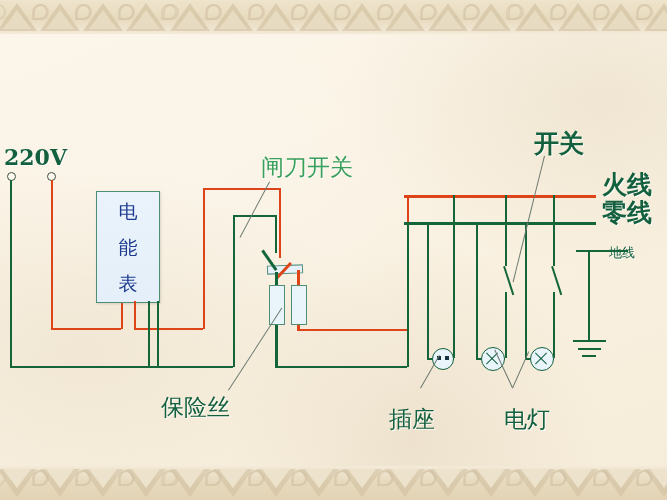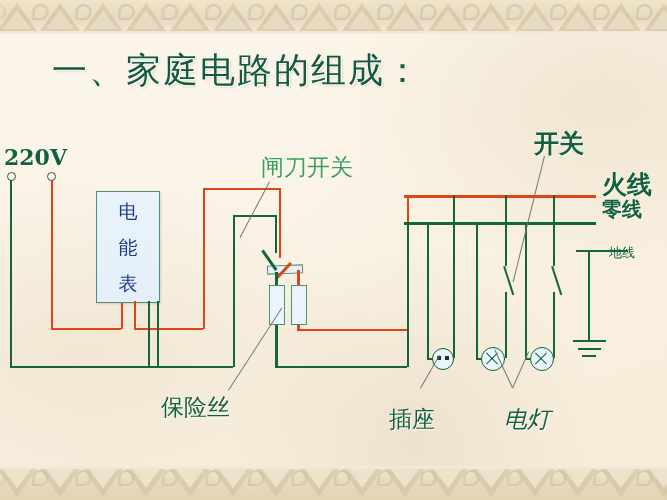--- a/index.html
+++ b/index.html
@@ -172,21 +172,20 @@
           <span class="swirl" style="left: 38px;"></span>
         </div>
         <div class="tri">
           <i></i>
           <i class="inner"></i>
           <span class="swirl" style="left: -4px;"></span>
         </div>
       </div>
   </div>
 
-  <div id="title">一、家庭电路的组成：</div>
 
   <div id="schematic">
 
     <div class="lbl" style="left:4px;top:144px;font-size:22px;font-weight:bold;">220V</div>
     <div class="term" style="left:7px;top:172px;"></div>
     <div class="term" style="left:47px;top:172px;"></div>
 
     <div class="wire v w2 grn" style="left:10px;top:180px;height:186px;"></div>
     <div class="wire h w2 grn" style="left:10px;top:366px;width:147px;"></div>
 
@@ -232,21 +231,21 @@
     <div class="wire h w2 red" style="left:297px;top:329px;width:110px;"></div>
     <div class="wire v w2 red" style="left:407px;top:195px;height:135px;"></div>
 
     <div class="wire h w2 grn" style="left:275px;top:366px;width:132px;"></div>
     <div class="wire v w2 grn" style="left:407px;top:222px;height:145px;"></div>
 
     <div class="wire h w3 red" style="left:404px;top:195px;width:192px;"></div>
     <div class="wire h w3 grn" style="left:404px;top:222px;width:192px;"></div>
 
     <div class="lbl" style="left:602px;top:168px;font-size:25px;font-weight:bold;">火线</div>
-    <div class="lbl" style="left:602px;top:196px;font-size:20px;font-weight:bold;">零线</div>
+    <div class="lbl" style="left:602px;top:196px;font-size:25px;font-weight:bold;">零线</div>
     <div class="lbl" style="left:609px;top:244px;font-size:13px;">地线</div>
 
     <div class="wire v w2 grn" style="left:427px;top:222px;height:136px;"></div>
     <div class="wire v w2 grn" style="left:453px;top:195px;height:163px;"></div>
     <div class="wire h w2 grn" style="left:427px;top:358px;width:10px;"></div>
     <div class="wire h w2 grn" style="left:444px;top:358px;width:10px;"></div>
     <div class="circ" style="left:432px;top:348px;width:20px;height:20px;"></div>
     <div class="pin" style="left:437px;top:356px;"></div>
     <div class="pin" style="left:445px;top:356px;"></div>
     <div class="lead" style="left:420px;top:388px;width:38px;transform:rotate(-60deg);"></div>
@@ -276,21 +275,21 @@
     <div class="lead" style="left:545px;top:156px;width:130px;transform:rotate(104deg);"></div>
 
     <div class="gbar" style="left:576px;top:250px;width:52px;"></div>
     <div class="wire v w2 grn" style="left:588px;top:250px;height:90px;"></div>
     <div class="gbar" style="left:573px;top:340px;width:33px;"></div>
     <div class="gbar" style="left:578px;top:348px;width:23px;"></div>
     <div class="gbar" style="left:582px;top:355px;width:14px;"></div>
 
     <div class="lead" style="left:512px;top:388px;width:40px;transform:rotate(-66deg);"></div>
     <div class="lead" style="left:512px;top:388px;width:42px;transform:rotate(-115deg);"></div>
-    <div class="lbl" style="left:504px;top:404px;font-size:23px;font-style:italic;">电灯</div>
+    <div class="lbl" style="left:504px;top:404px;font-size:23px;">电灯</div>
   </div>
 
   <div class="border-band bottom">
     <div class="band-bg bot"></div>
     <div class="tri-row down" id="triBot">
         <div class="tri">
           <i></i>
           <i class="inner"></i>
           <span class="swirl" style="left: -4px;"></span>
           <span class="swirl" style="left: 38px;"></span>

